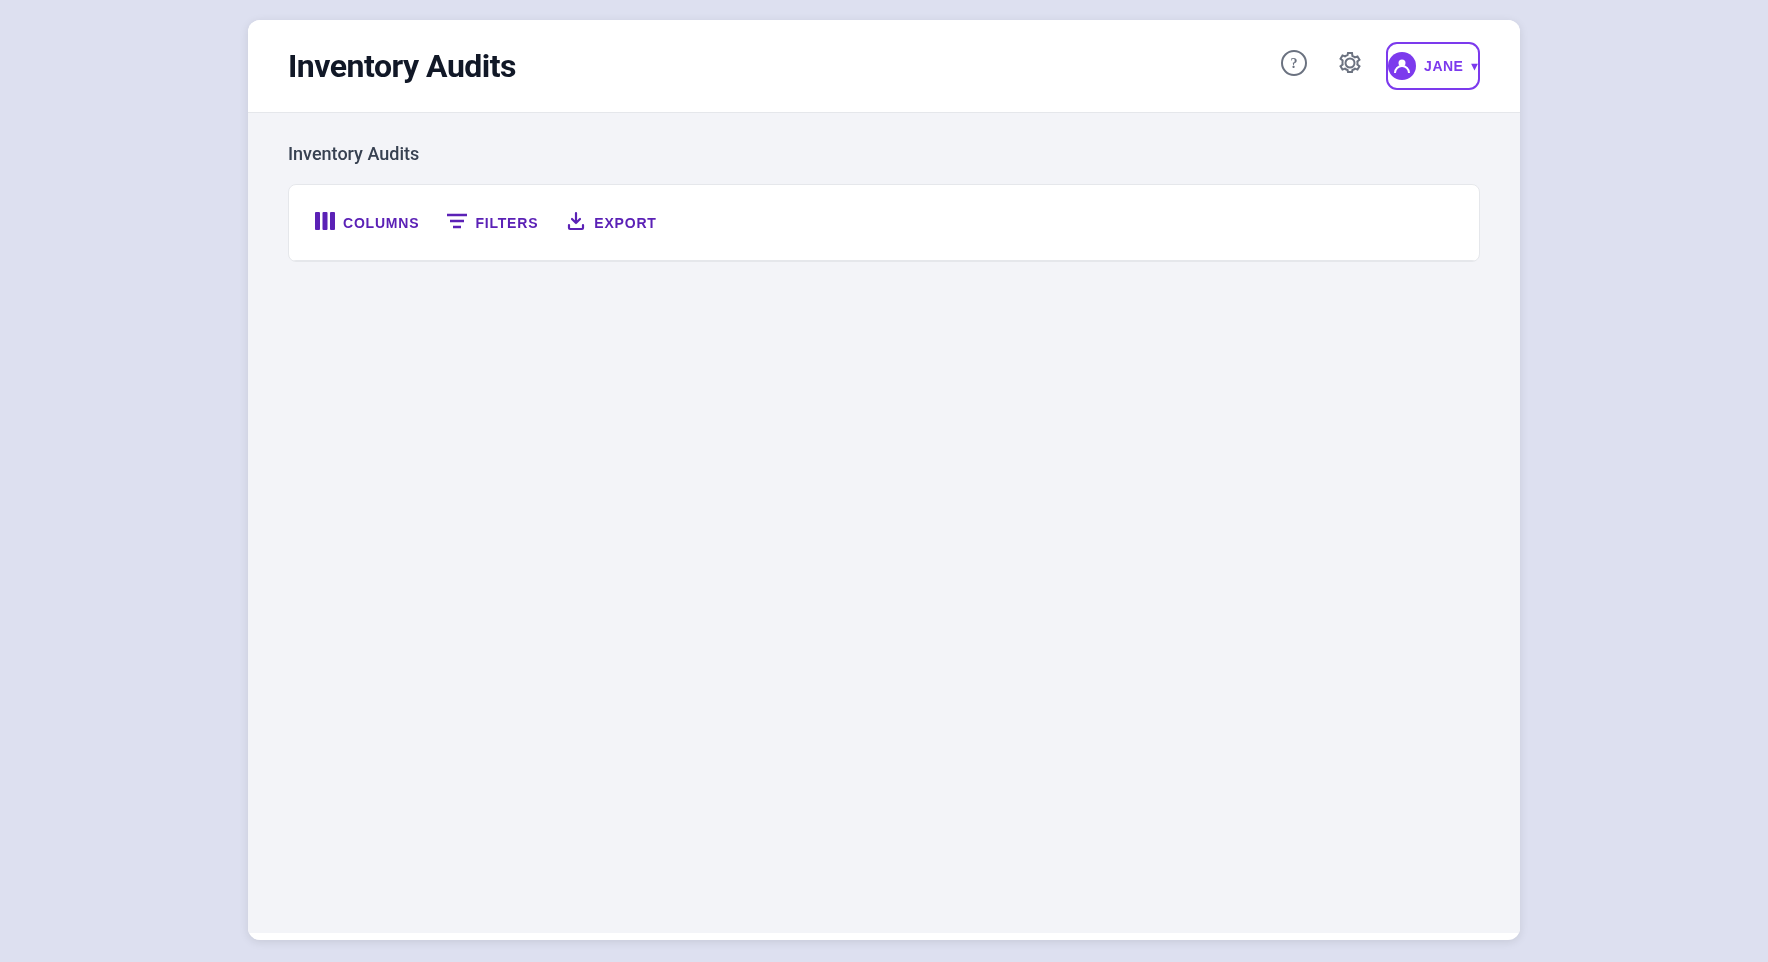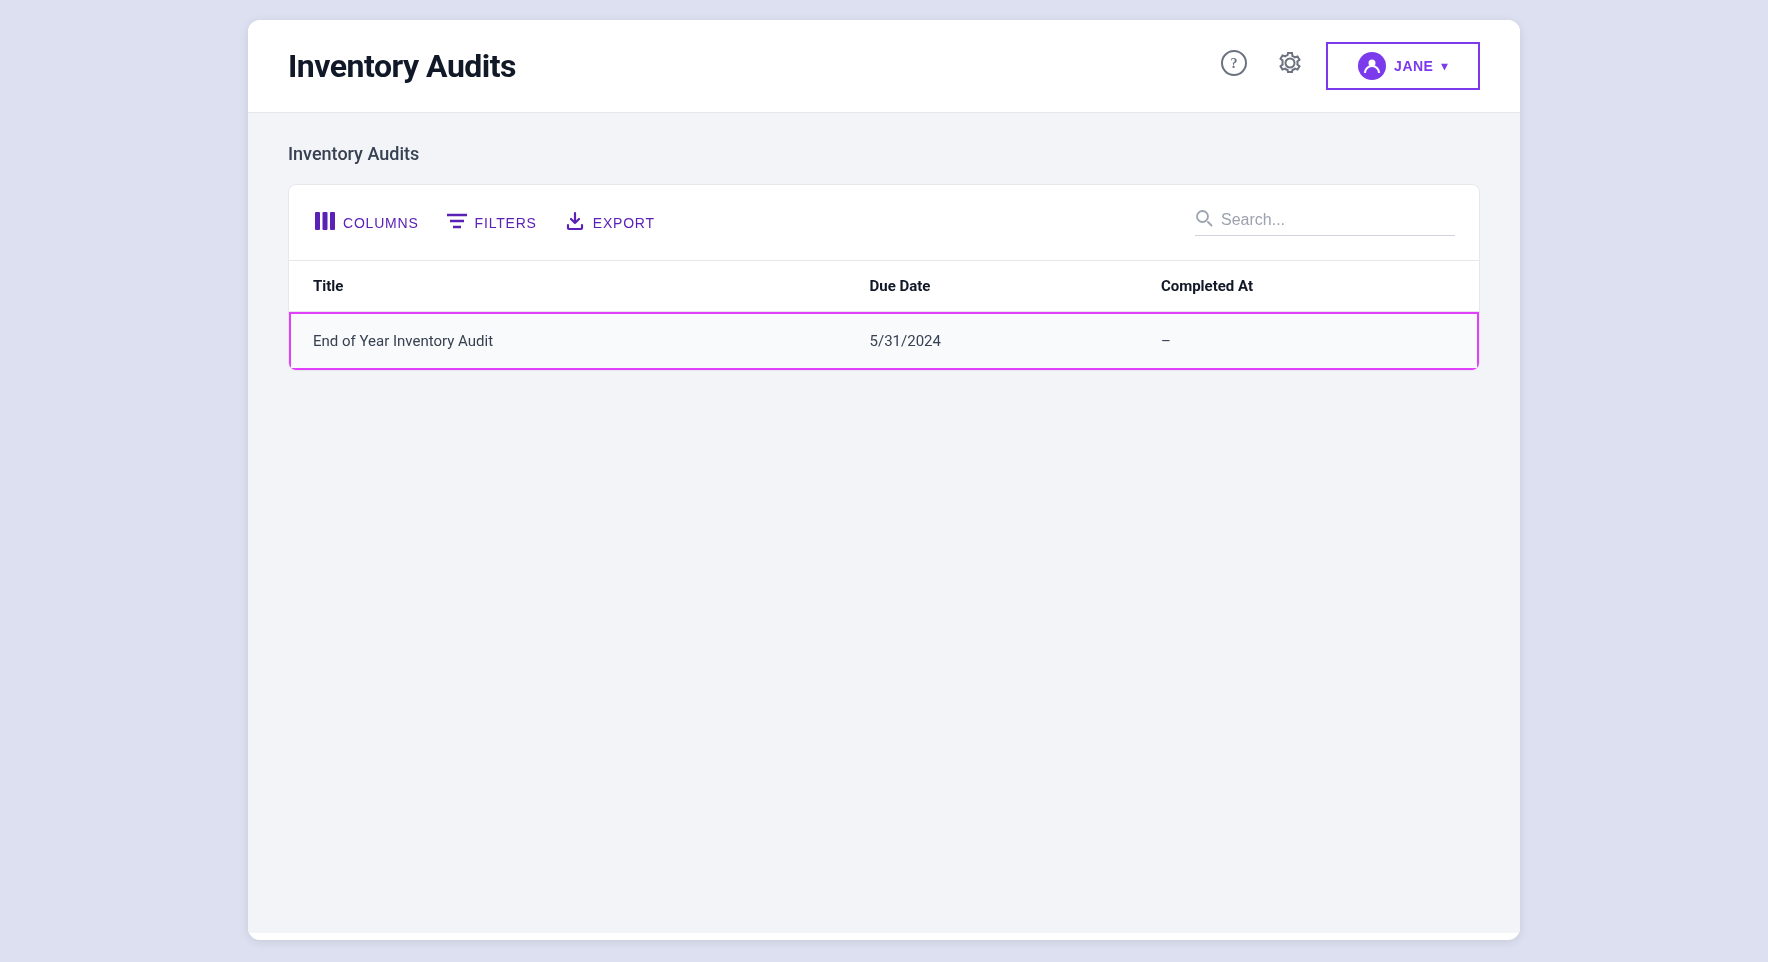--- a/index.html
+++ b/index.html
@@ -62,22 +62,22 @@
       border-radius: 50%;
       color: #6b7280;
       font-size: 22px;
     }
 
     .user-btn {
       display: flex;
       align-items: center;
       gap: 8px;
       border: 2px solid #7c3aed;
-      border-radius: 0;
-      padding: 8px 30px;
+      border-radius: 11px;
+      padding: 8px 0;
       background: #ffffff;
       cursor: pointer;
       font-size: 14px;
       font-weight: 700;
       color: #7c3aed;
       letter-spacing: 0.5px;
     }
 
     .user-avatar {
       width: 28px;
@@ -134,21 +134,21 @@
     }
 
     .toolbar-btn {
       display: flex;
       align-items: center;
       gap: 8px;
       background: transparent;
       border: none;
       cursor: pointer;
       font-size: 14px;
-      font-weight: 400;
+      font-weight: 700;
       color: #5b21b6;
       letter-spacing: 0.8px;
       text-transform: uppercase;
       padding: 6px 2px;
     }
 
     .search-wrapper {
       display: flex;
       align-items: center;
       gap: 8px;
@@ -291,42 +291,17 @@
             <span>
               <svg width="20" height="20" viewBox="0 0 20 20" fill="none" xmlns="http://www.w3.org/2000/svg">
                 <path d="M10 2v10M6 8l4 4 4-4" stroke="#5b21b6" stroke-width="2.2" stroke-linecap="round" stroke-linejoin="round"></path>
                 <path d="M3 14v3a1 1 0 0 0 1 1h12a1 1 0 0 0 1-1v-3" stroke="#5b21b6" stroke-width="2.2" stroke-linecap="round"></path>
               </svg>
             </span>
             <span>EXPORT</span>
           </button>
         </div>
 
-        <div class="search-wrapper">
-          <span class="search-icon-span">
-            <svg width="18" height="18" viewBox="0 0 18 18" fill="none" xmlns="http://www.w3.org/2000/svg">
-              <circle cx="7.5" cy="7.5" r="5.5" stroke="#9ca3af" stroke-width="1.8"></circle>
-              <path d="M13 13l3.5 3.5" stroke="#9ca3af" stroke-width="1.8" stroke-linecap="round"></path>
-            </svg>
-          </span>
-          <input class="search-input" type="text" placeholder="Search..." style="">
-        </div>
       </div>
 
-      <table class="data-table">
-        <thead>
-          <tr>
-            <th>Title</th>
-            <th>Due Date</th>
-            <th>Completed At</th>
-          </tr>
-        </thead>
-        <tbody>
-          <tr class="highlighted-row">
-            <td>End of Year Inventory Audit</td>
-            <td>5/31/2024</td>
-            <td>–</td>
-          </tr>
-        </tbody>
-      </table>
     </div>
   </div>
 </div>
 
 </body></html>

